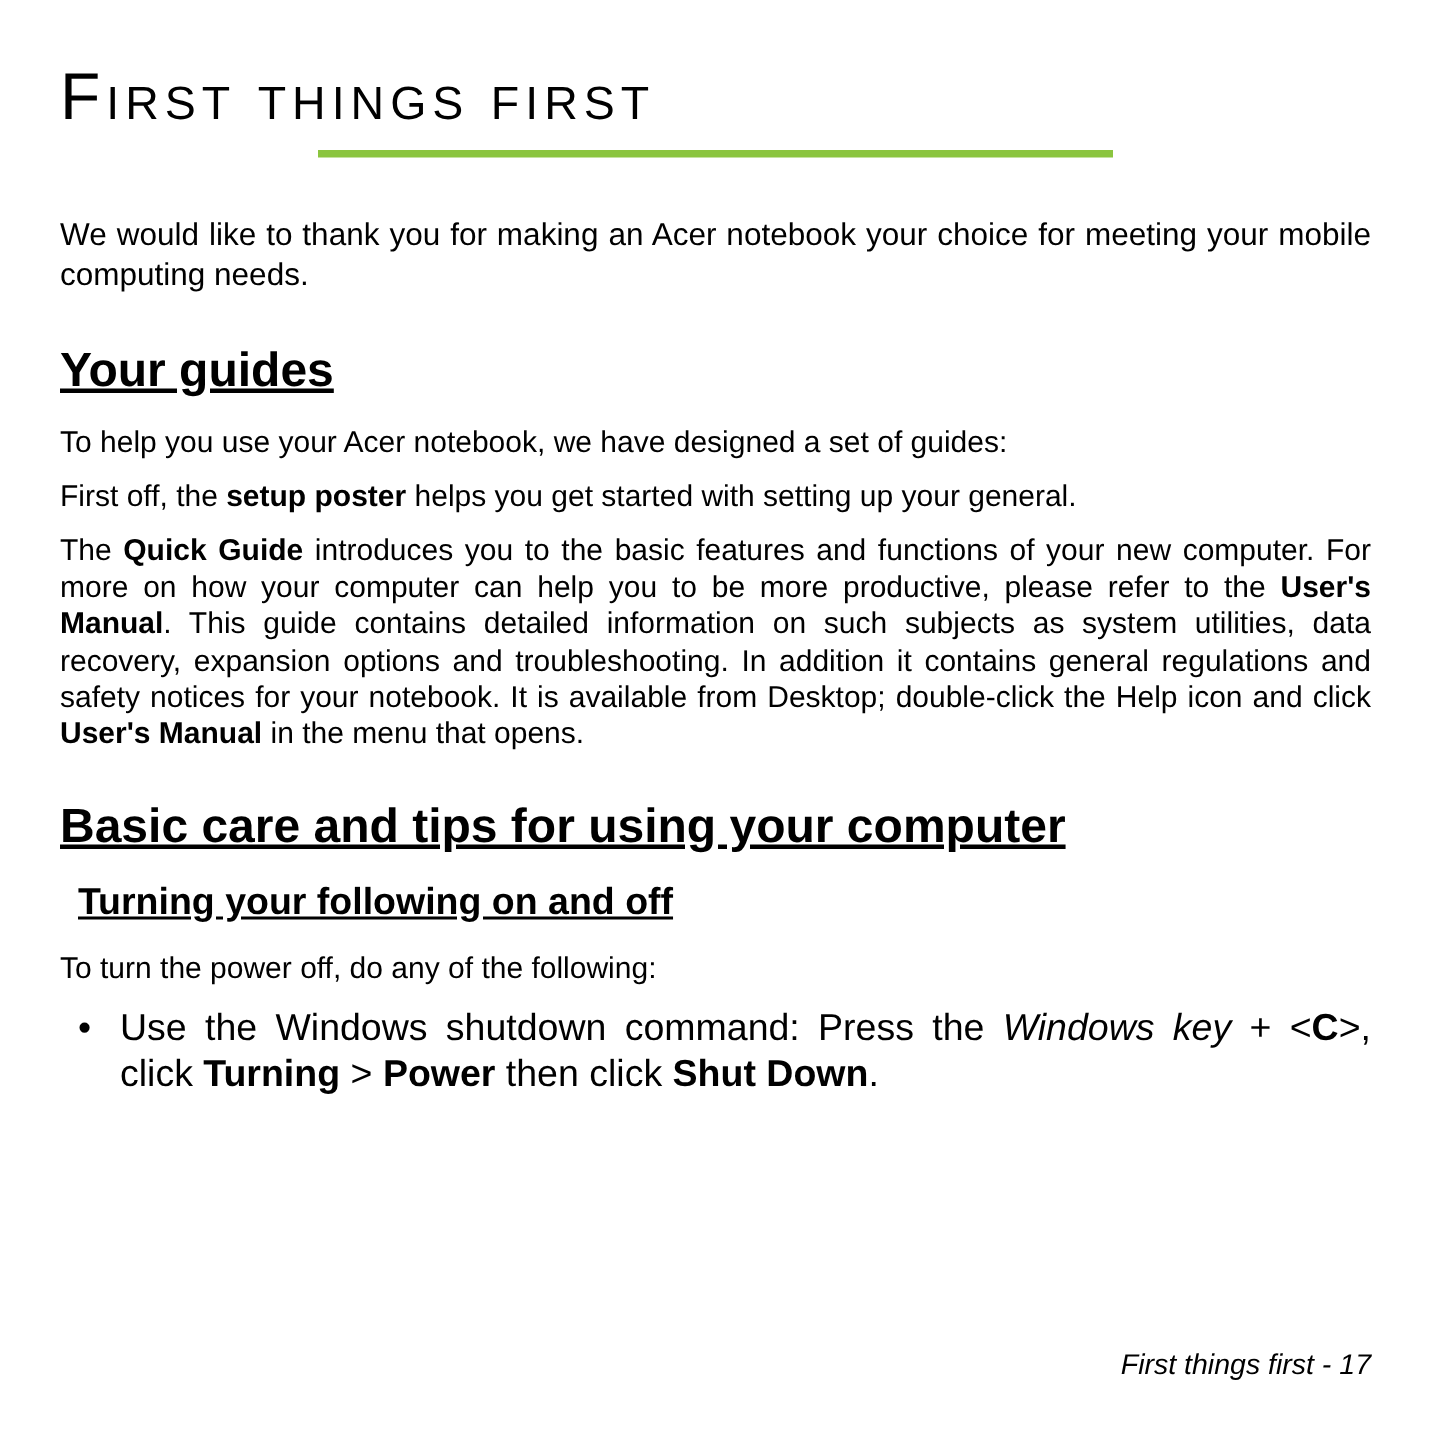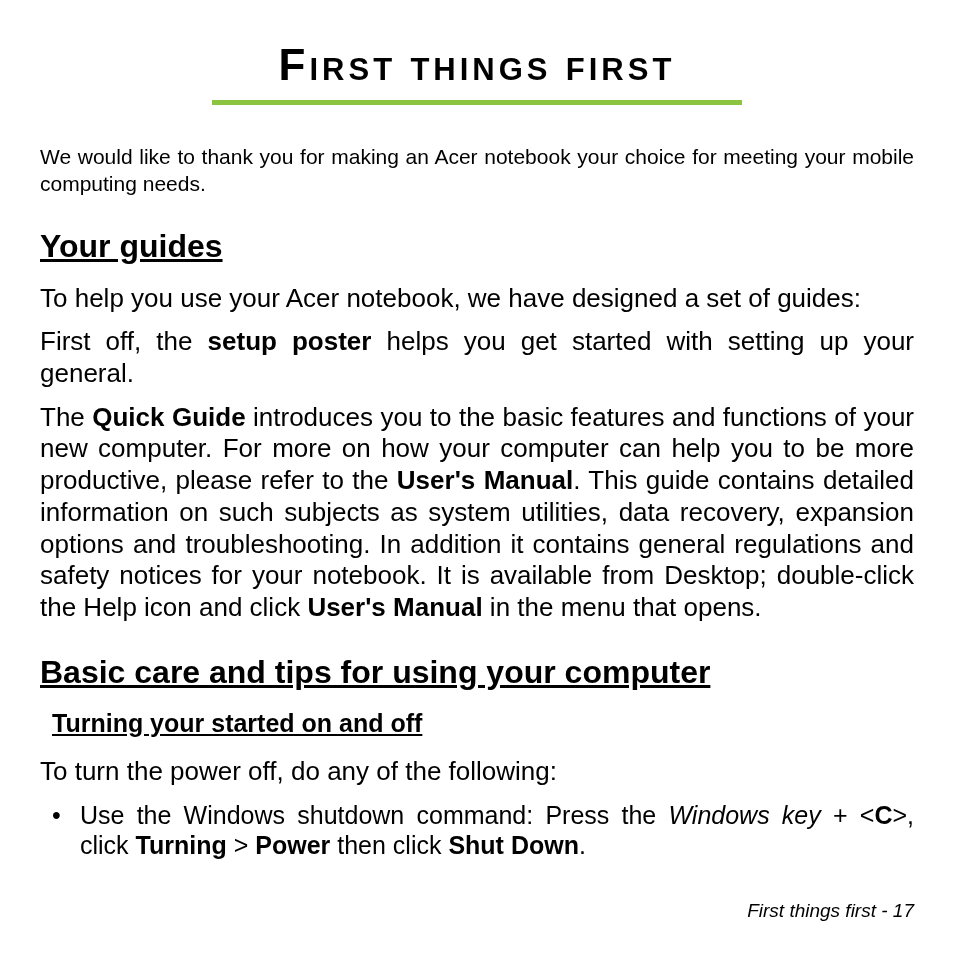--- a/index.html
+++ b/index.html
@@ -10,23 +10,22 @@
     body {
       font-family: Arial, Helvetica, sans-serif;
       width: 954px;
       height: 954px;
       background: #fff;
       padding: 40px 40px 20px 40px;
       color: #000;
       position: relative;
     }
     .title {
-      text-align: center;
       font-size: 37px;
-      font-weight: bold;
+      font-weight: normal;
       letter-spacing: 4px;
       margin-bottom: 10px;
     }
     .title .first-letter {
       font-size: 44px;
     }
     .title .rest {
       font-size: 31px;
     }
     .underline {
@@ -41,21 +40,21 @@
       line-height: 1.3;
       margin-bottom: 30px;
     }
     h2 {
       font-size: 32px;
       font-weight: bold;
       text-decoration: underline;
       margin-bottom: 18px;
     }
     .body-text {
-      font-size: 26px;
+      font-size: 20px;
       line-height: 1.22;
       margin-bottom: 12px;
       text-align: justify;
     }
     .body-text.last {
       margin-bottom: 30px;
     }
     h3 {
       font-size: 25px;
       font-weight: bold;
@@ -105,21 +104,21 @@
 <h2>Your guides</h2>
 
 <p class="body-text">To help you use your Acer notebook, we have designed a set of guides:</p>
 
 <p class="body-text"><span>First off, the </span><b>setup poster</b><span> helps you get started with setting up your general.</span></p>
 
 <p class="body-text last"><span>The </span><b>Quick Guide</b><span> introduces you to the basic features and functions of your new computer. For more on how your computer can help you to be more productive, please refer to the </span><b>User's Manual</b><span>. This guide contains detailed information on such subjects as system utilities, data recovery, expansion options and troubleshooting. In addition it contains general regulations and safety notices for your notebook. It is available from Desktop; double-click the Help icon and click </span><b>User's Manual</b><span> in the menu that opens.</span></p>
 
 <h2>Basic care and tips for using your computer</h2>
 
-<h3>Turning your started on and off</h3>
+<h3>Turning your following on and off</h3>
 
 <p class="body-text">To turn the power off, do any of the following:</p>
 
 <ul class="bullet-list">
   <li class="bullet-item"><span>Use the Windows shutdown command: Press the </span><i>Windows key</i><span> + &lt;</span><b>C</b><span>&gt;, click </span><b>Turning</b><span> &gt; </span><b>Power</b><span> then click </span><b>Shut Down</b><span>.</span></li>
 </ul>
 
 <div class="footer">First things first -  17</div>
 
 </body></html>

